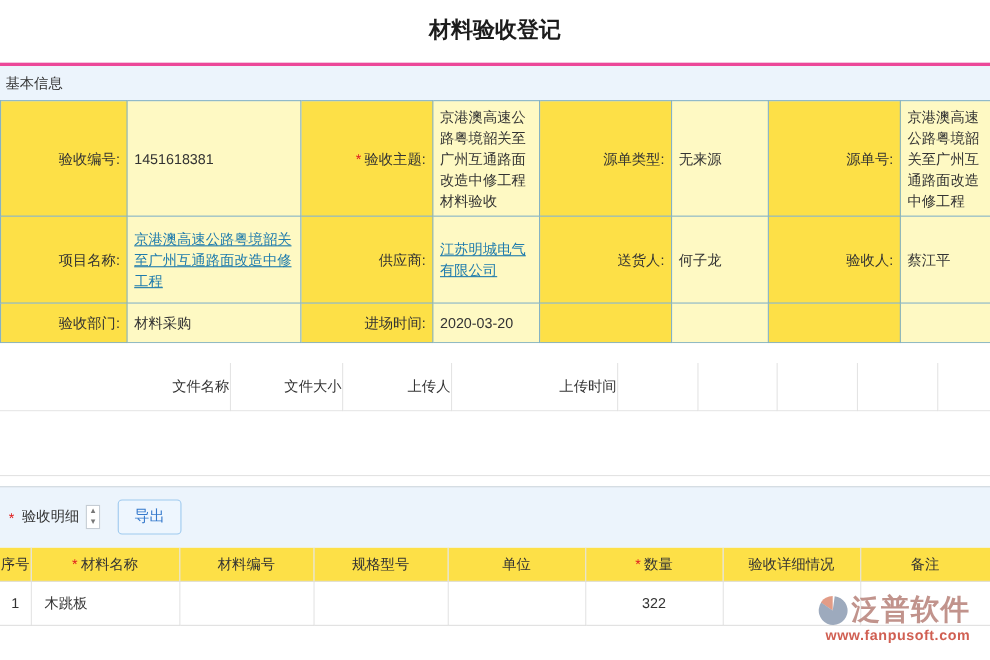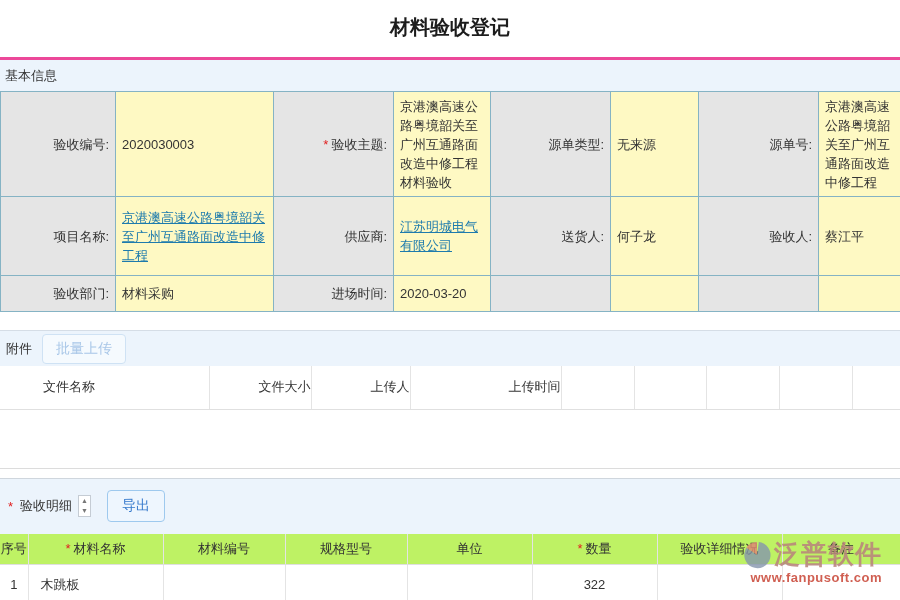--- a/index.html
+++ b/index.html
@@ -12,47 +12,47 @@
 
   
   .section-bar { background:#ecf4fc; display:flex; align-items:center; font-size:13px; color:#333; }
   .bar-basic { height:34px; border-top:3px solid #ec4899; padding-left:5px; }
   .bar-attach { height:36px; border-top:1px solid #d5dde6; padding-left:6px; gap:10px; }
   .bar-detail { height:56px; border-top:1px solid #cfd6dd; padding-left:8px; gap:4px; }
 
   
   table { border-collapse:collapse; table-layout:fixed; width:900px; font-size:13px; }
   .info-table td { border:1px solid #85b3c4; vertical-align:middle; padding:4px 6px; line-height:19px; word-break:break-all; }
-  .info-table td.lbl { background:#e5e5e5; text-align:right; color:#333; }
+  .info-table td.lbl { background:#fde047; text-align:right; color:#333; }
   .info-table td.val { background:#fef9c3; text-align:left; }
   .info-table tr.r1 { height:105px; }
   .info-table tr.r2 { height:79px; }
   .info-table tr.r3 { height:36px; }
   .star { color:#e02020; margin-right:3px; font-size:13px; }
   a.cell-link { color:#1e7bad; text-decoration:underline; cursor:pointer; }
 
   
   .btn { display:inline-flex; align-items:center; justify-content:center; border-radius:4px; font-size:14px; cursor:pointer; }
   .btn-batch { color:#a9c7e8; background:#f5fafe; border:1px solid #cfe2f4; padding:5px 13px; }
   .btn-export { color:#3579cc; background:#eef6fe; border:1px solid #9ec9ee; padding:6px 14px; }
 
   
   .spinner { display:inline-flex; flex-direction:column; border:1px solid #c5ccd4; background:#fff; margin-left:2px; margin-right:12px; cursor:pointer; }
   .spinner span { font-size:7px; line-height:8px; color:#777; padding:1px 2px; }
 
   
   .attach-table td { border-right:1px solid #e4e4e4; border-bottom:1px solid #e0e0e0; height:43px; color:#333; text-align:right; }
-  .attach-table td:first-child { text-align:left; padding-left:43px; }
+  .attach-table td:first-child { text-align:right; padding-left:20px; }
   .attach-empty { height:59px; border-bottom:1px solid #dcdcdc; background:#fff; }
   .gap1 { height:18px; background:#fff; }
   .gap2 { height:9px; background:#fff; }
 
   
   .detail-table td { border-right:1px solid #e4e4e4; border-bottom:1px solid #dfdfdf; text-align:center; color:#333; }
-  .detail-table tr.hd td { height:31px; background:#bef264; }
+  .detail-table tr.hd td { height:31px; background:#fde047; }
   .detail-table tr.dr td { height:40px; background:#fff; }
   .detail-table td.cell-name { text-align:left; padding-left:12px; }
 
   
   .watermark { position:absolute; right:18px; top:537px; width:150px; text-align:right; pointer-events:none; }
   .wm-row { display:flex; align-items:center; justify-content:flex-end; gap:2px; }
   .wm-brand { font-size:26px; font-weight:bold; color:rgba(184,132,124,0.88); letter-spacing:1px; white-space:nowrap; }
   .wm-url { font-size:13px; font-weight:bold; color:rgba(201,73,58,0.88); margin-top:-2px; letter-spacing:0.5px; }
 </style>
 </head>
@@ -73,21 +73,21 @@
         <col style="width:120px">
         <col style="width:97px">
       <col style="width:120px">
         <col style="width:88px">
         <col style="width:120px">
         <col style="width:82px">
     </colgroup>
     <tbody>
         <tr class="r1">
       <td class="lbl"><span>验收编号:</span></td>
-      <td class="val"><span>2020030003</span></td>
+      <td class="val"><span>1451618381</span></td>
       <td class="lbl"><span class="star">*</span><span>验收主题:</span></td>
       <td class="val"><span>京港澳高速公路粤境韶关至广州互通路面改造中修工程材料验收</span></td>
       <td class="lbl"><span>源单类型:</span></td>
       <td class="val"><span>无来源</span></td>
       <td class="lbl"><span>源单号:</span></td>
       <td class="val"><span>京港澳高速公路粤境韶关至广州互通路面改造中修工程</span></td>
     </tr>
     <tr class="r2">
       <td class="lbl"><span>项目名称:</span></td>
       <td class="val"><a class="cell-link">京港澳高速公路粤境韶关至广州互通路面改造中修工程</a></td>
@@ -106,24 +106,20 @@
       <td class="lbl"></td>
       <td class="val"></td>
       <td class="lbl"></td>
       <td class="val"></td>
     </tr>
   </tbody>
     </table>
 
   <div class="gap1"></div>
 
-  <div class="section-bar bar-attach">
-    <span>附件</span>
-    <button class="btn btn-batch">批量上传</button>
-  </div>
 
   <table class="attach-table">
     <colgroup>
       <col style="width:209px">
         <col style="width:102px">
         <col style="width:99px">
         <col style="width:151px">
       <col style="width:73px">
         <col style="width:72px">
         <col style="width:73px">

